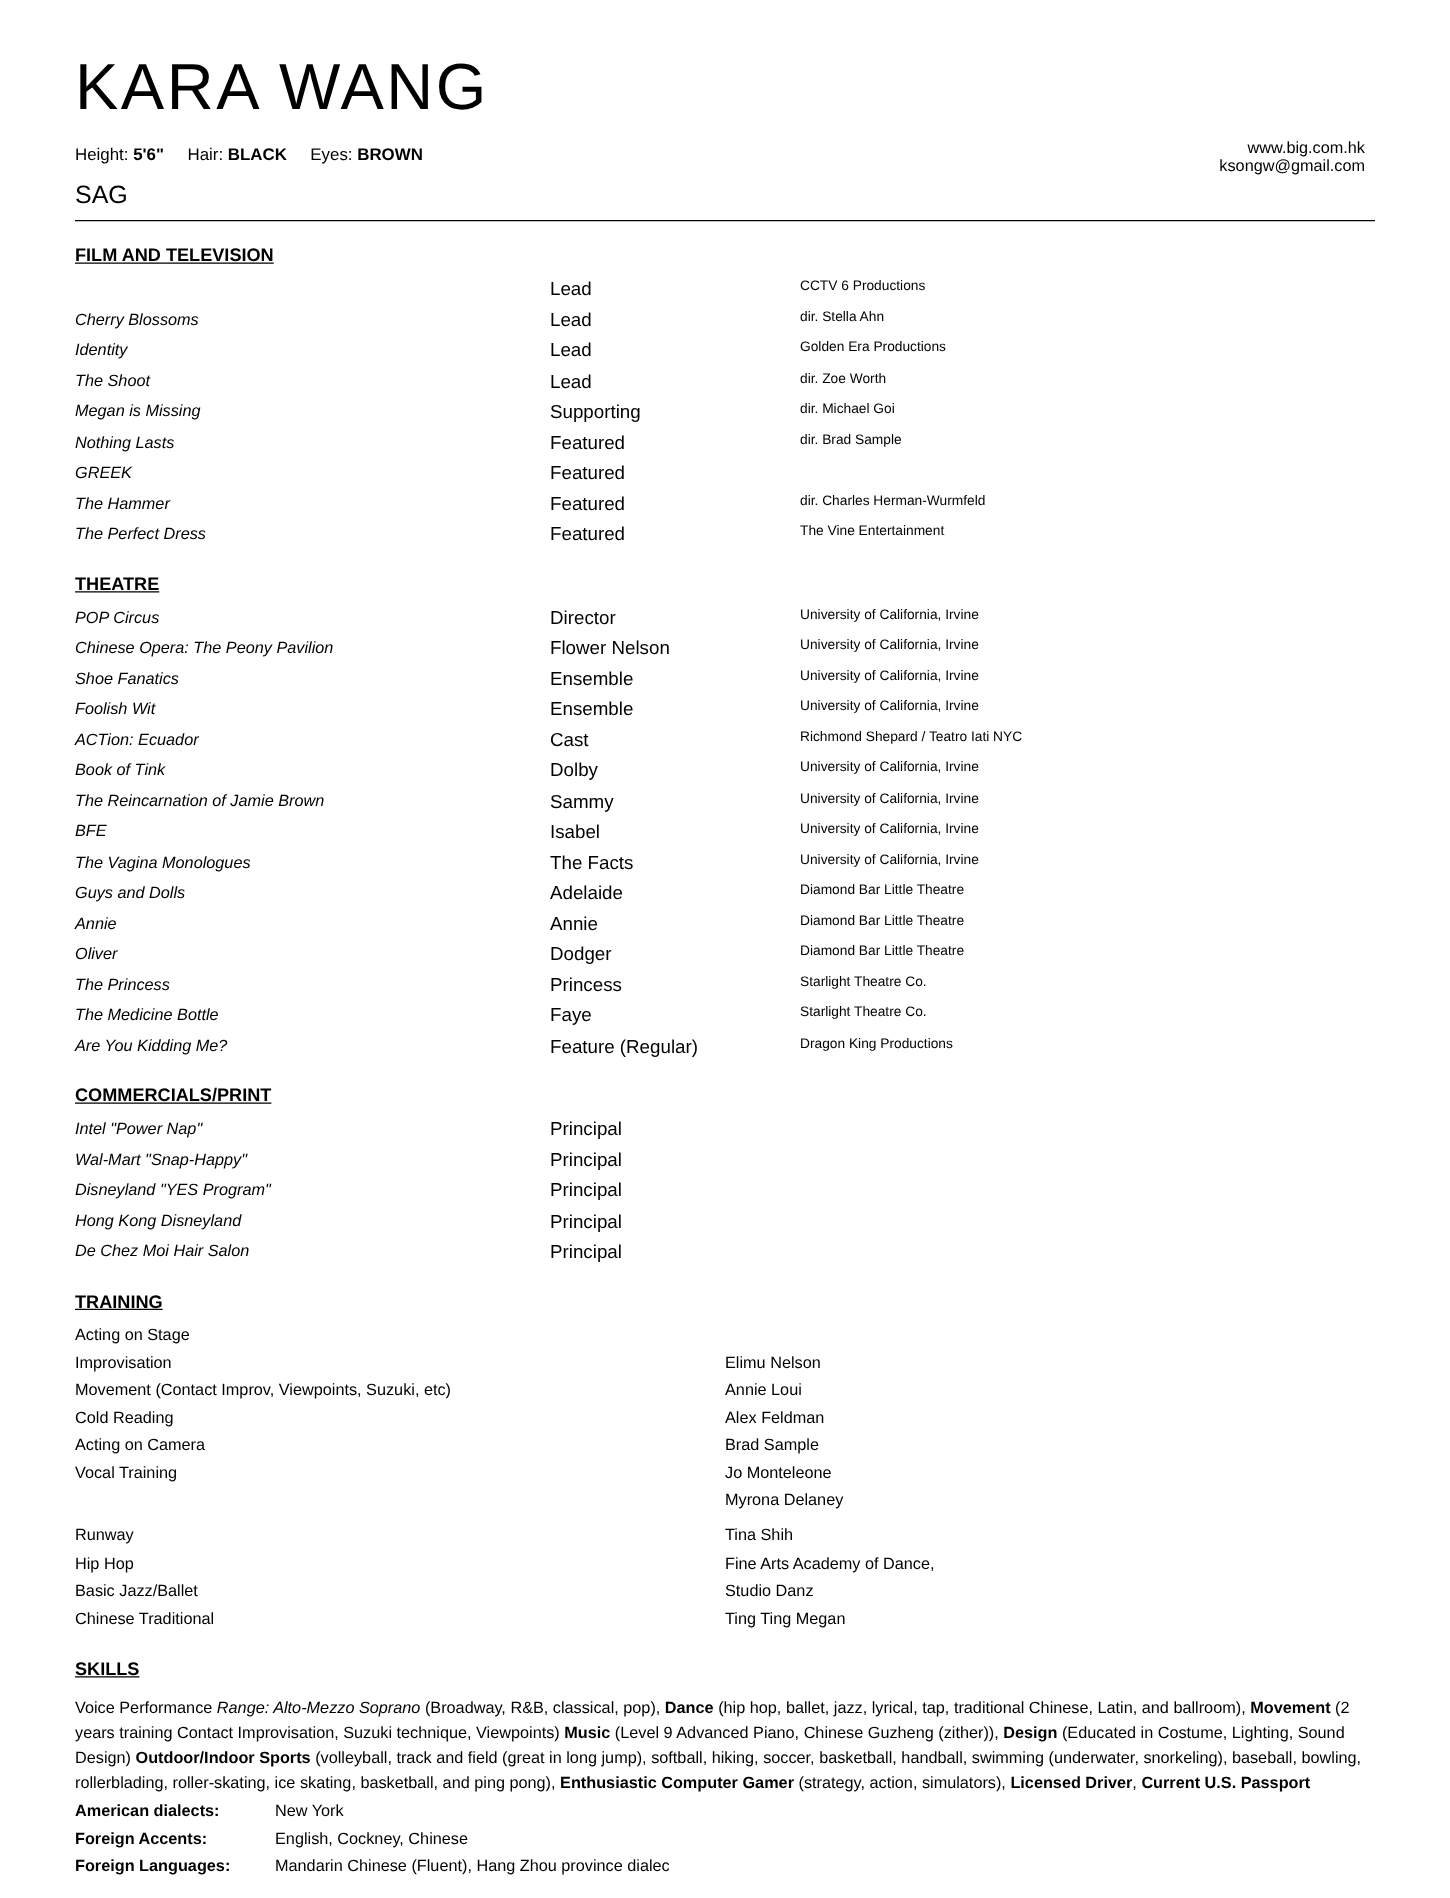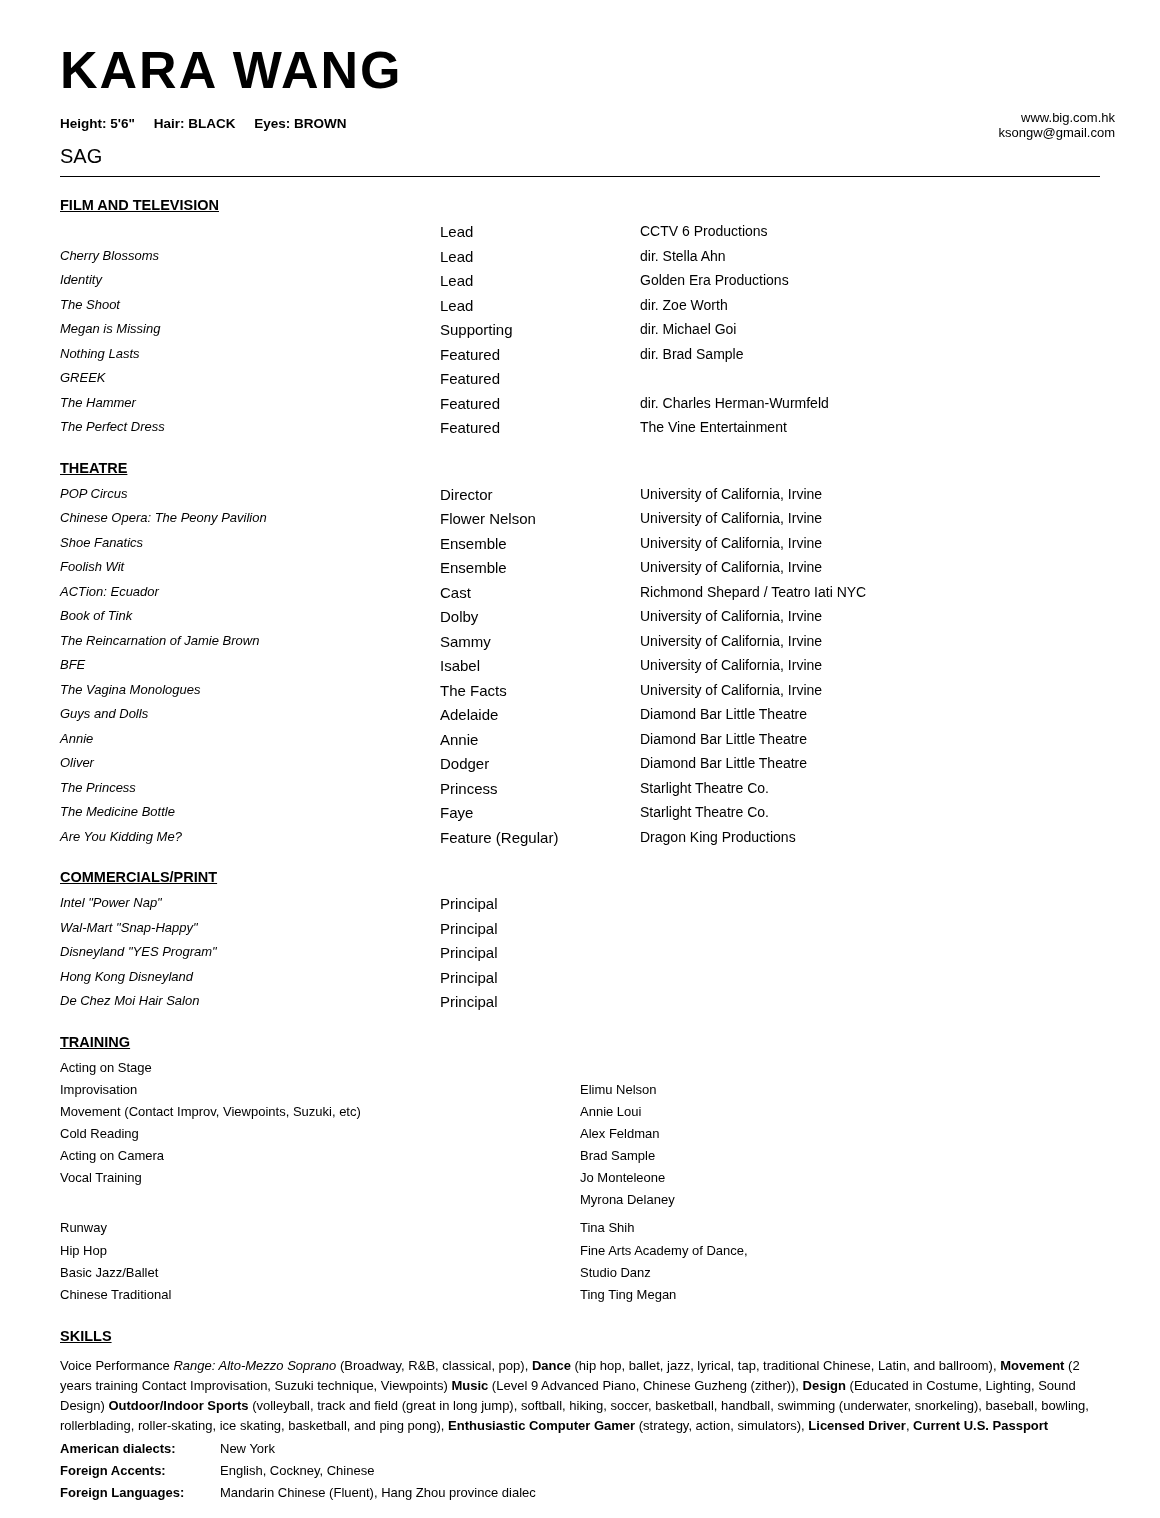--- a/index.html
+++ b/index.html
@@ -8,40 +8,40 @@
       font-size: 13px;
       color: #000;
       background: #fff;
       width: 1160px;
       min-height: 1518px;
       padding: 40px 60px 40px 60px;
       position: relative;
     }
     .name-title {
       font-size: 52px;
-      font-weight: bold;
+      font-weight: normal;
       letter-spacing: 2px;
       margin-bottom: 16px;
       font-family: Arial, Helvetica, sans-serif;
     }
     .physical-info {
       font-size: 13.5px;
       margin-bottom: 14px;
     }
-    .physical-info span.label { font-weight: bold; text-align: center; }
+    .physical-info span.label { font-weight: normal; text-align: center; }
     .physical-info span.value { font-weight: bold; }
     .sag-title {
       font-size: 20px;
       font-weight: normal;
       margin-bottom: 4px;
     }
     .contact-info {
       position: absolute;
       top: 110px;
-      right: 45px;
+      right: 68px;
       text-align: right;
       font-size: 13px;
     }
     .divider {
       border: none;
       border-top: 1.5px solid #000;
       margin: 8px 0 16px 0;
     }
     .section-title {
       font-size: 14.5px;
@@ -57,21 +57,21 @@
       line-height: 1.5;
     }
     .entry-title {
       font-style: italic;
       font-size: 13px;
     }
     .entry-role {
       font-size: 15px;
     }
     .entry-org {
-      font-size: 14px;
+      font-size: 11px;
     }
     .commercial-row {
       display: grid;
       grid-template-columns: 380px 200px 1fr;
       margin-bottom: 2px;
       line-height: 1.5;
     }
     .training-section {
       display: grid;
       grid-template-columns: 1fr 1fr;

